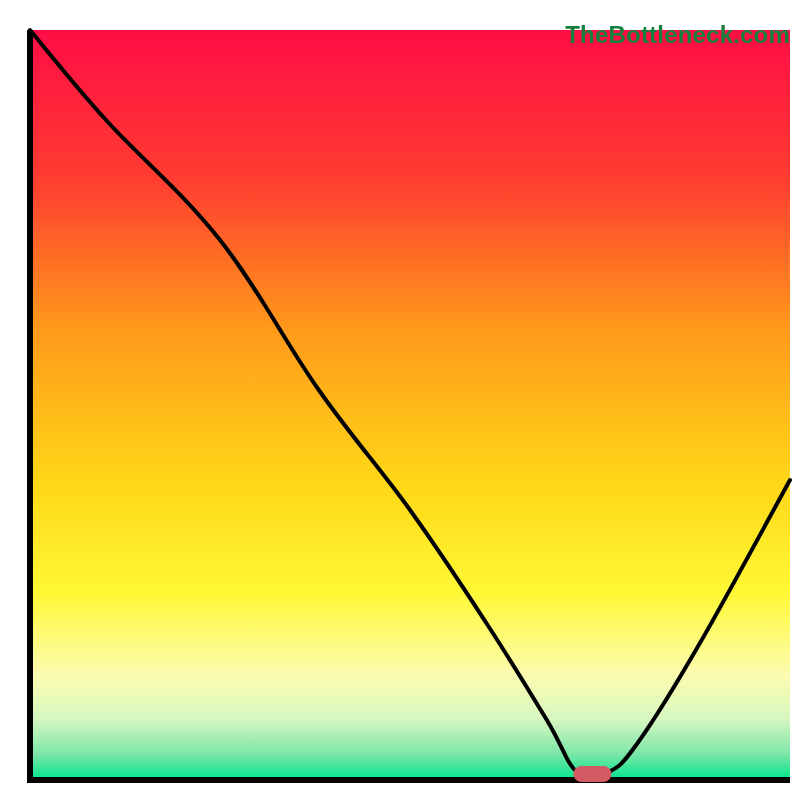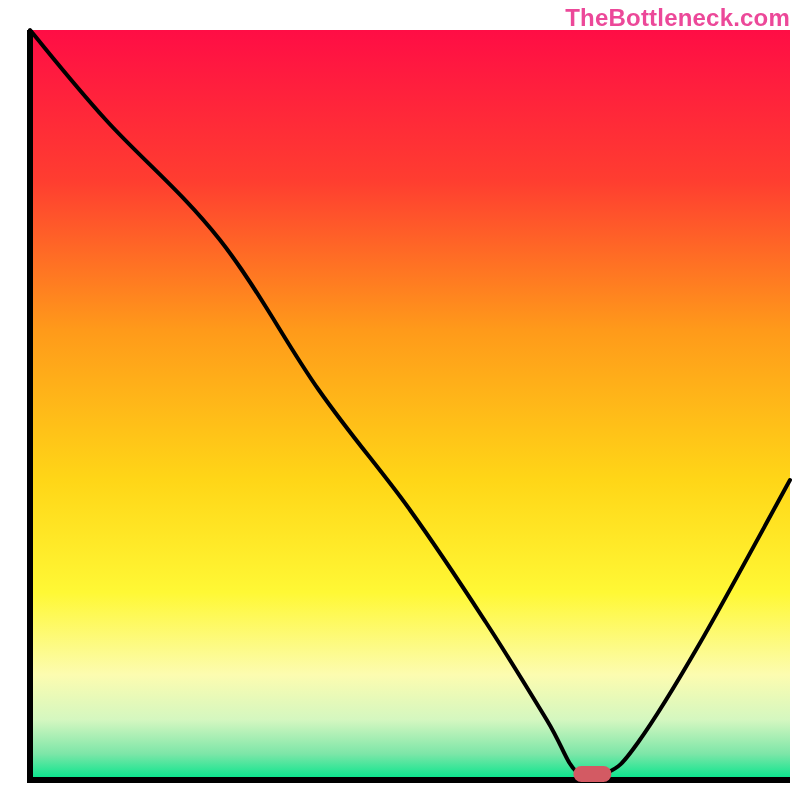--- a/index.html
+++ b/index.html
@@ -10,25 +10,25 @@
     background: #ffffff;
     font-family: Arial, Helvetica, sans-serif;
   }
   .container {
     position: relative;
     width: 800px;
     height: 800px;
   }
   .watermark {
     position: absolute;
-    top: 4px;
+    top: 21px;
     right: 10px;
     font-size: 24px;
     font-weight: 600;
-    color: #ec4899;
+    color: #15803d;
     letter-spacing: 0.2px;
   }
   svg {
     display: block;
   }
 </style>
 </head>
 <body>
 
 <div class="container">

